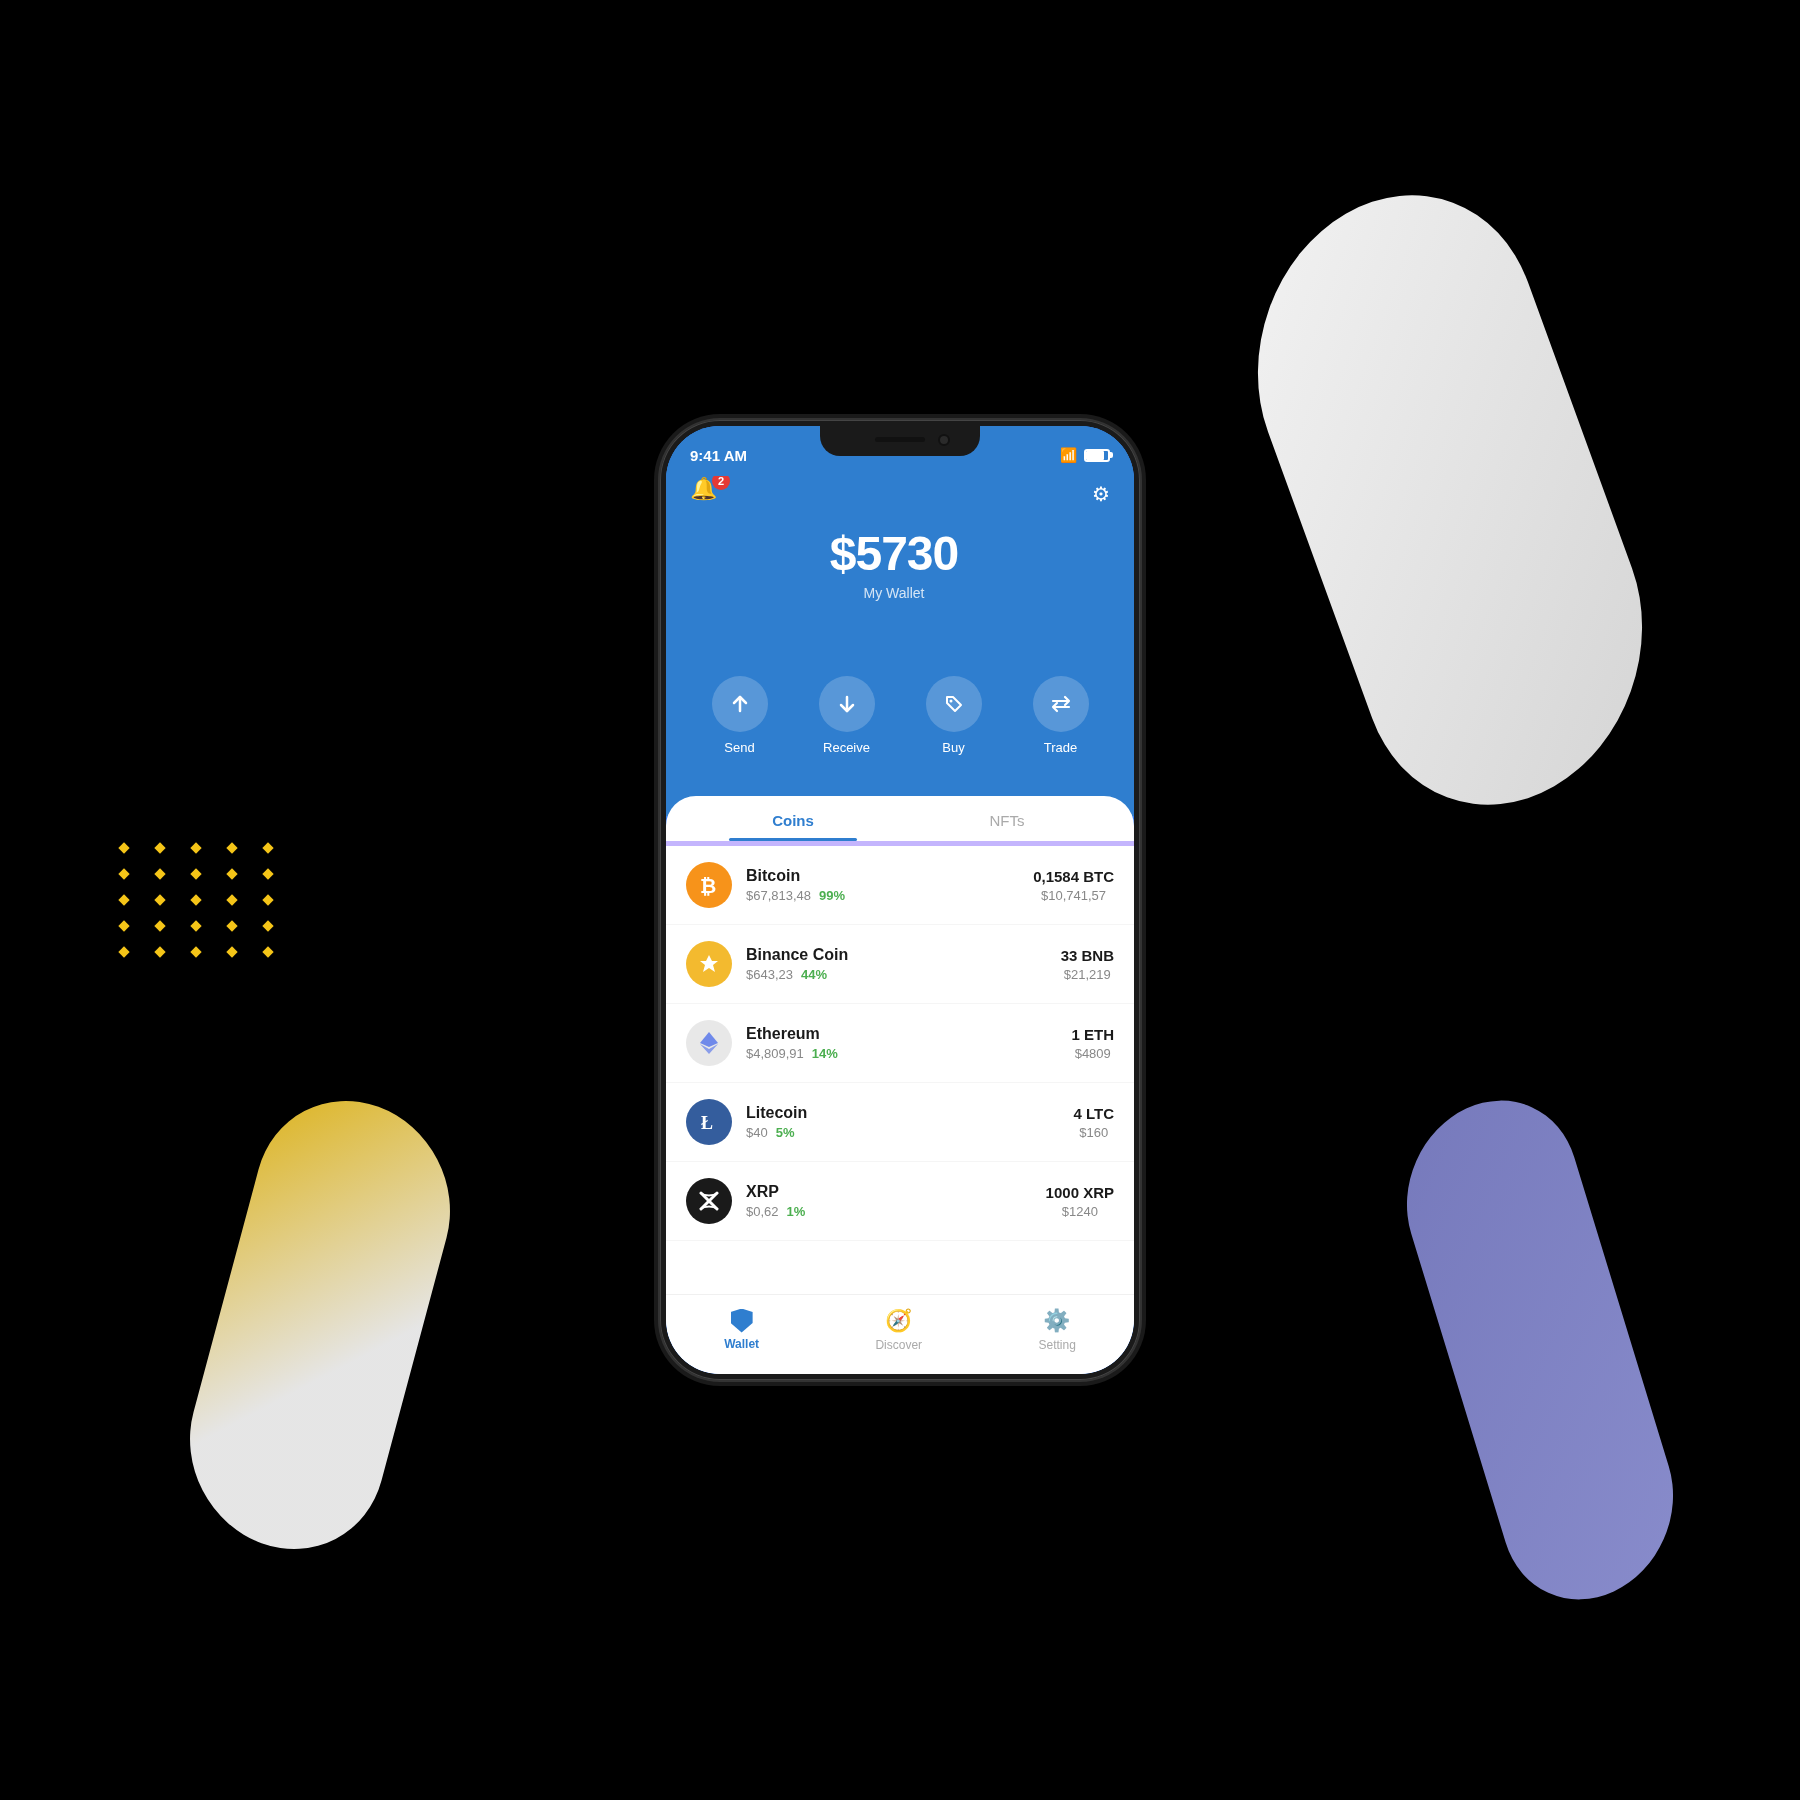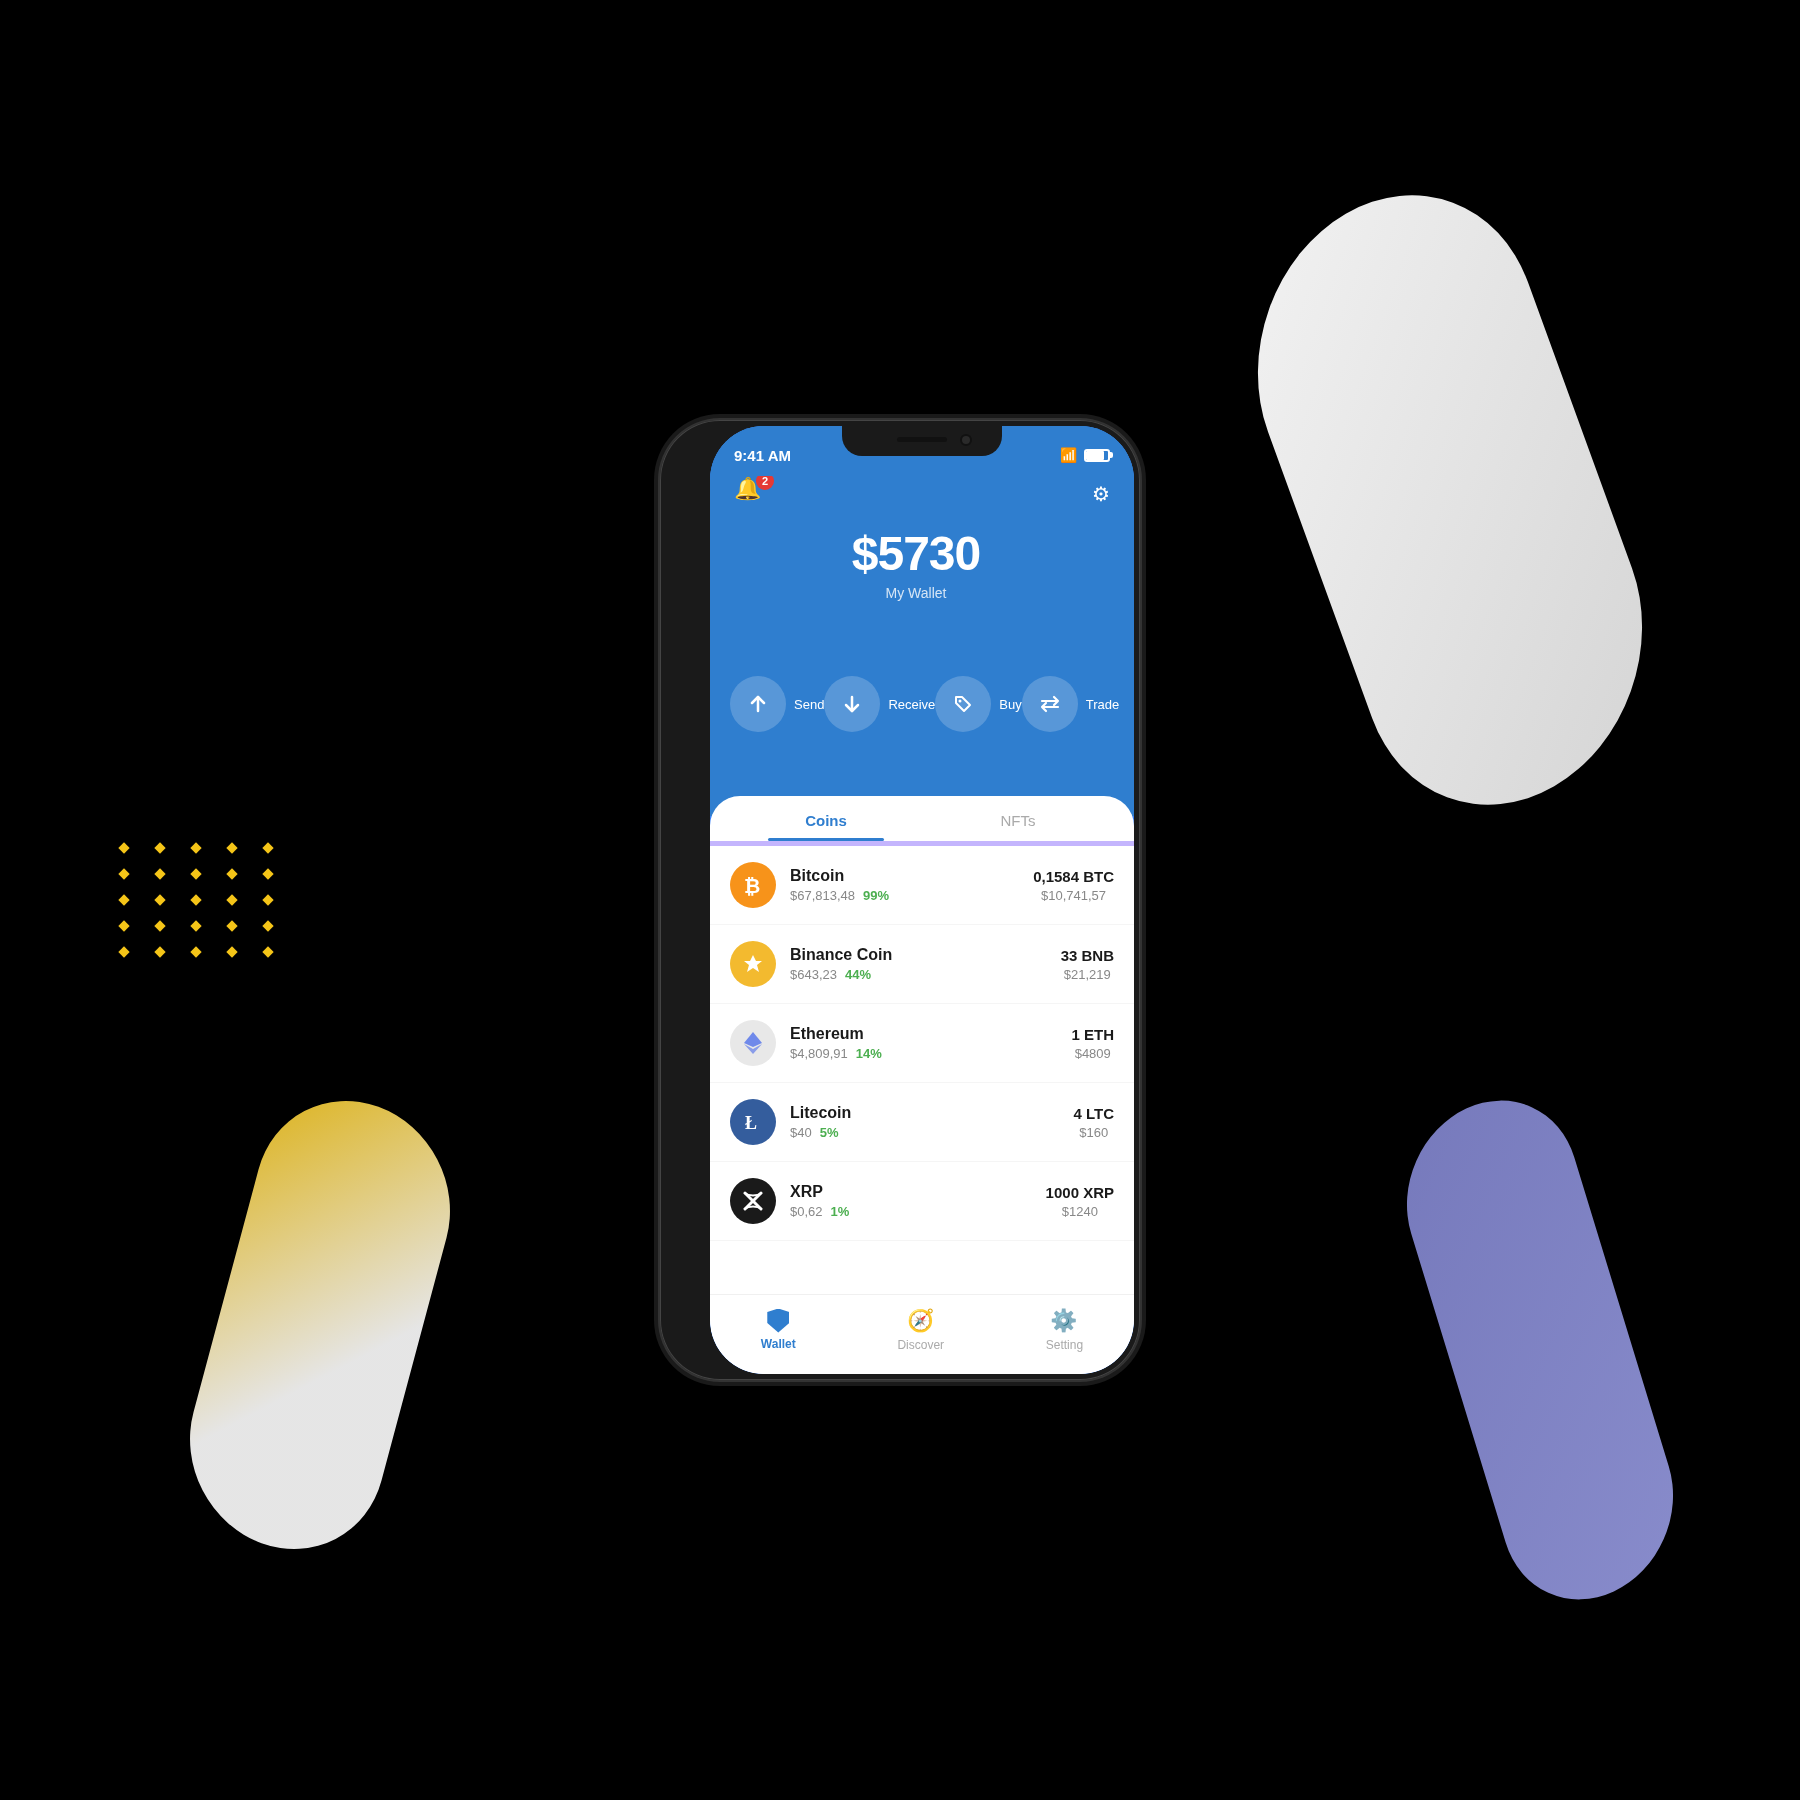--- a/index.html
+++ b/index.html
@@ -109,21 +109,20 @@
     
     .screen {
       position: absolute;
       top: 6px;
       left: 6px;
       right: 6px;
       bottom: 6px;
       border-radius: 54px;
       overflow: hidden;
       background: #3b82f6;
-      margin-left: 44px;
     }
 
     
     .notch {
       position: absolute;
       top: 0;
       left: 50%;
       transform: translateX(-50%);
       width: 160px;
       height: 30px;
@@ -283,21 +282,21 @@
       position: absolute;
       top: 250px;
       left: 0;
       right: 0;
       display: flex;
       justify-content: space-around;
       padding: 0 20px;
     }
     .action-btn {
       display: flex;
-      flex-direction: row;
+      flex-direction: column;
       align-items: center;
       gap: 8px;
       cursor: pointer;
     }
     .action-btn-circle {
       width: 56px;
       height: 56px;
       border-radius: 50%;
       background: rgba(255,255,255,0.2);
       display: flex;

